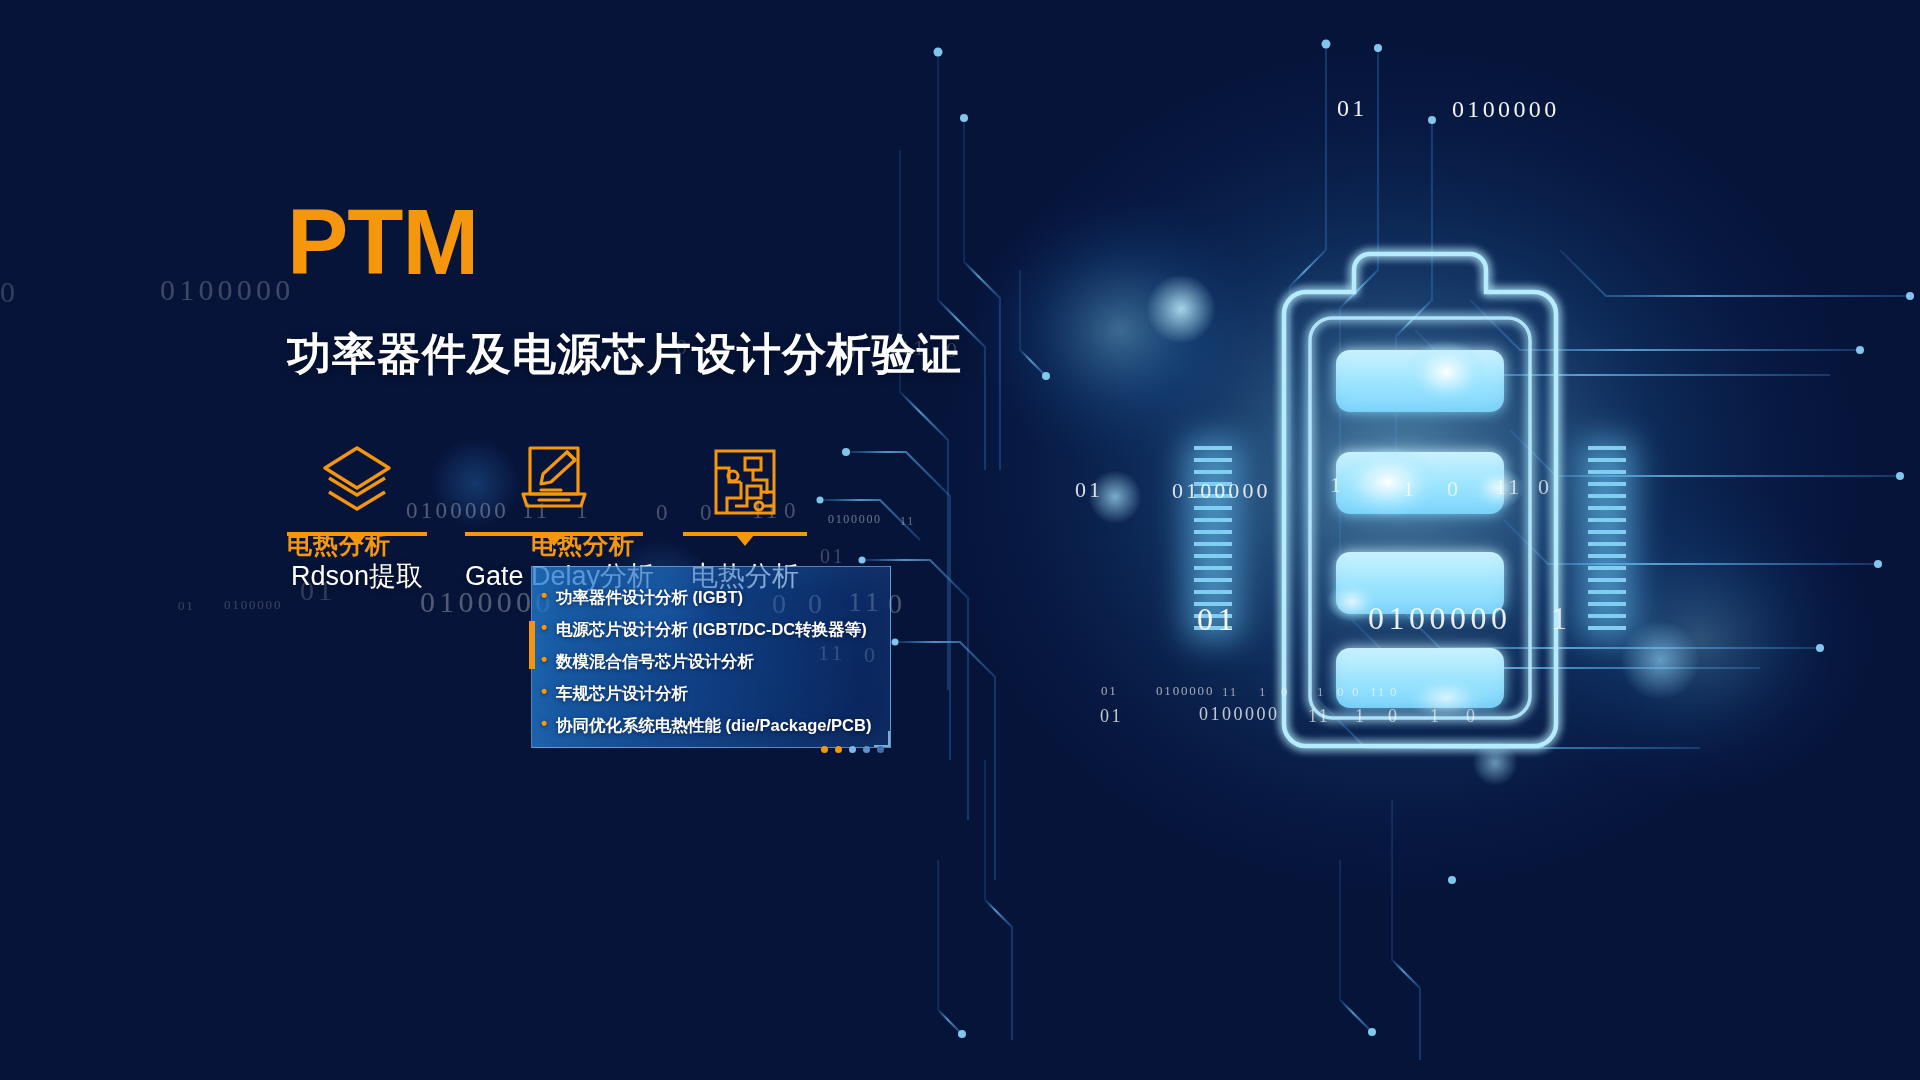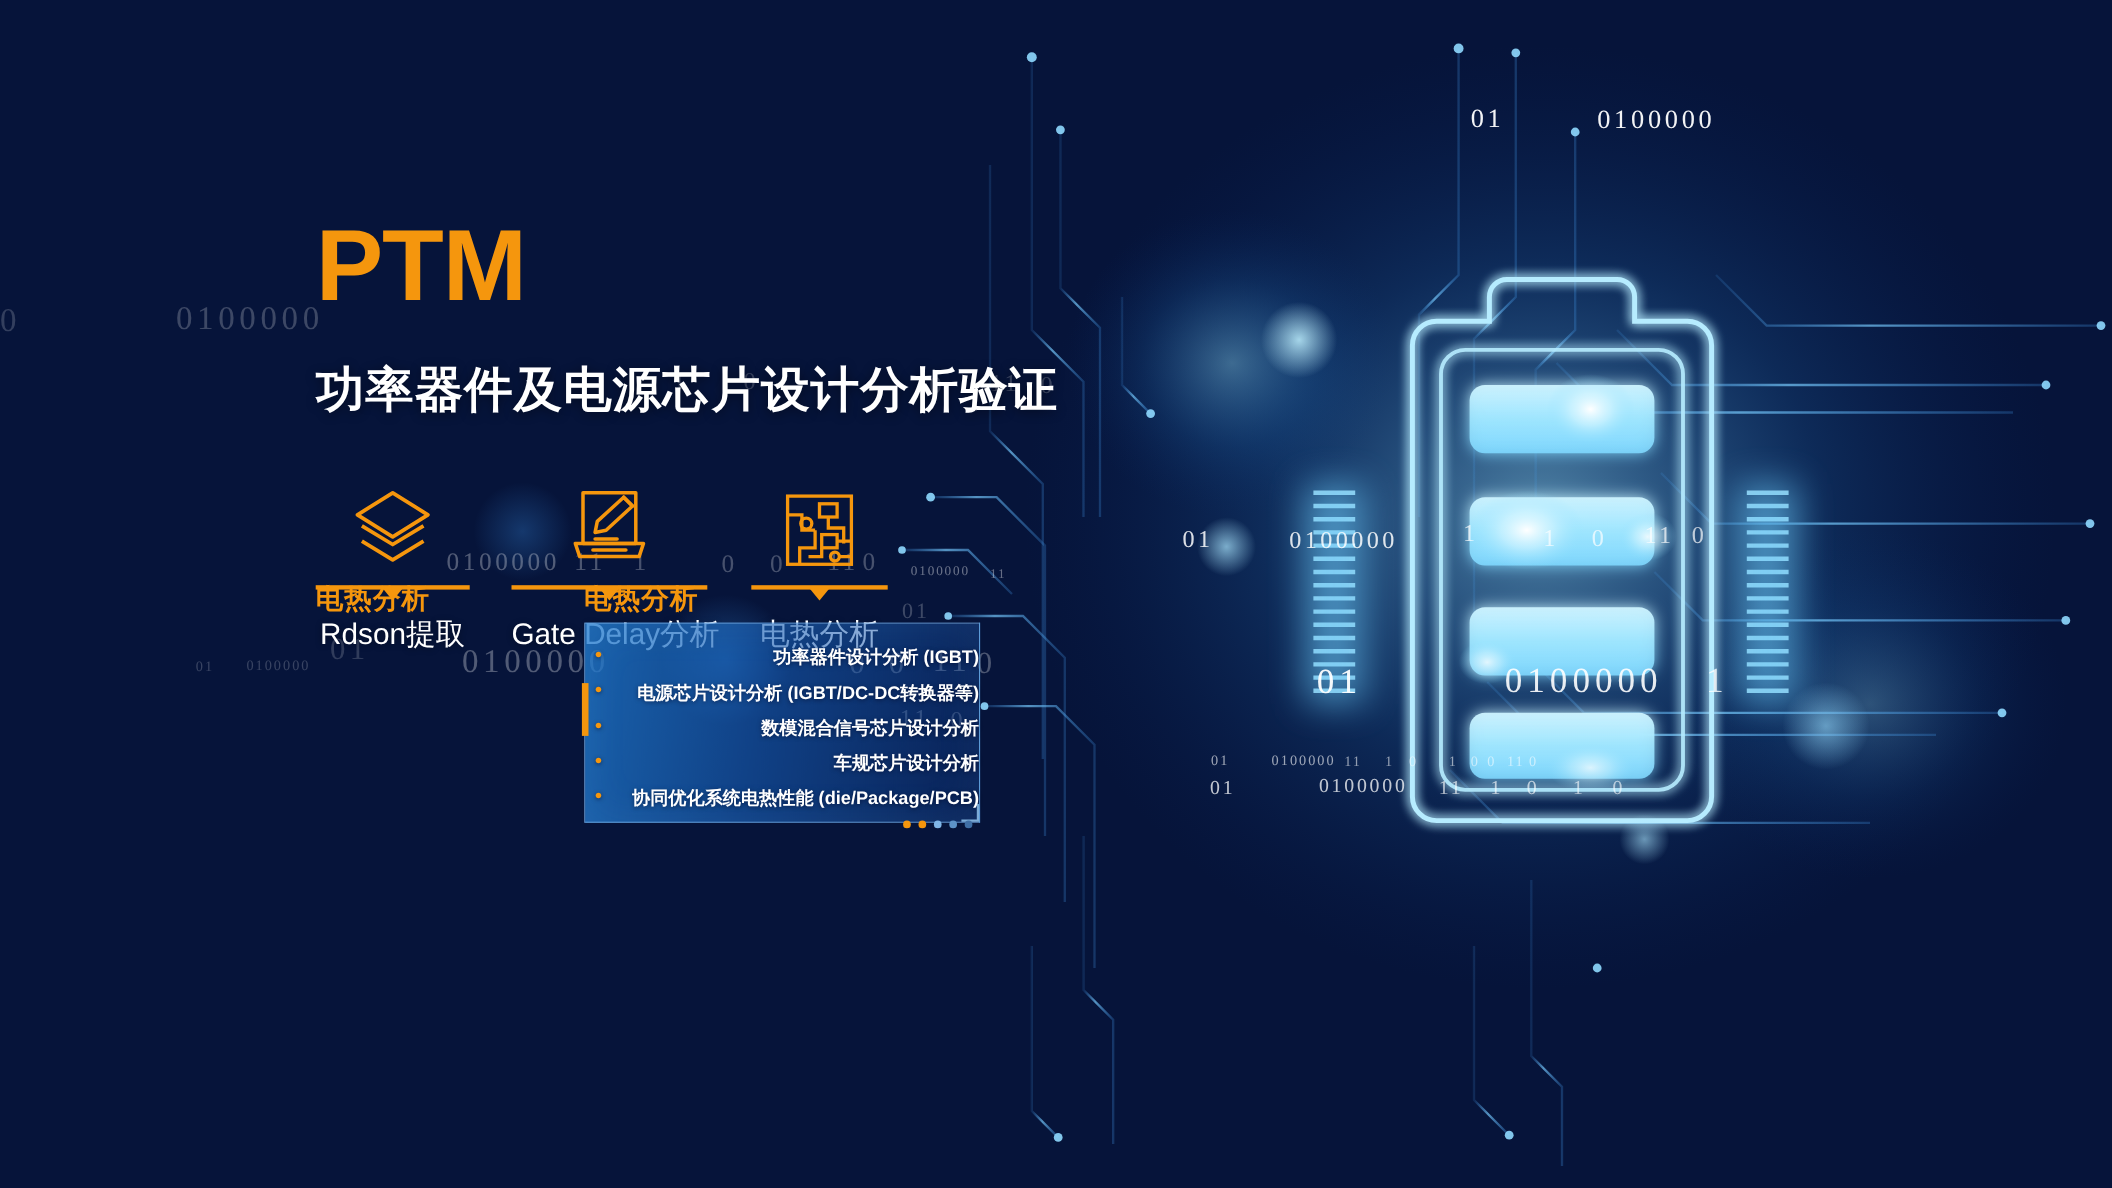--- a/index.html
+++ b/index.html
@@ -93,21 +93,21 @@
   
   #card-highlights { left:287px; top:566px; width:187px; height:182px; }
   #card-highlights ul { padding:26px 0 0 28px; }
   #card-highlights li { font-size:20px; font-weight:bold; margin-bottom:18px; }
   #card-highlights li::before { left:-17px; top:-1px; }
   #card-highlights .accent { top:72px; }
 
   
   #card-apps { left:531px; top:566px; width:360px; height:182px; }
   #card-apps ul { padding:20px 0 0 24px; }
-  #card-apps li { font-size:16.5px; font-weight:bold; margin-bottom:10px;text-align:right; }
+  #card-apps li { font-size:16.5px; font-weight:bold; margin-bottom:10px; }
   #card-apps li::before { left:-15px; top:-2px; font-size:18px; }
   #card-apps .accent { top:54px; }
 </style>
 </head>
 <body>
 
 <div id="stage">
 
   <svg class="circuit" width="1920" height="1080" viewBox="0 0 1920 1080" aria-hidden="true">
     <defs>

